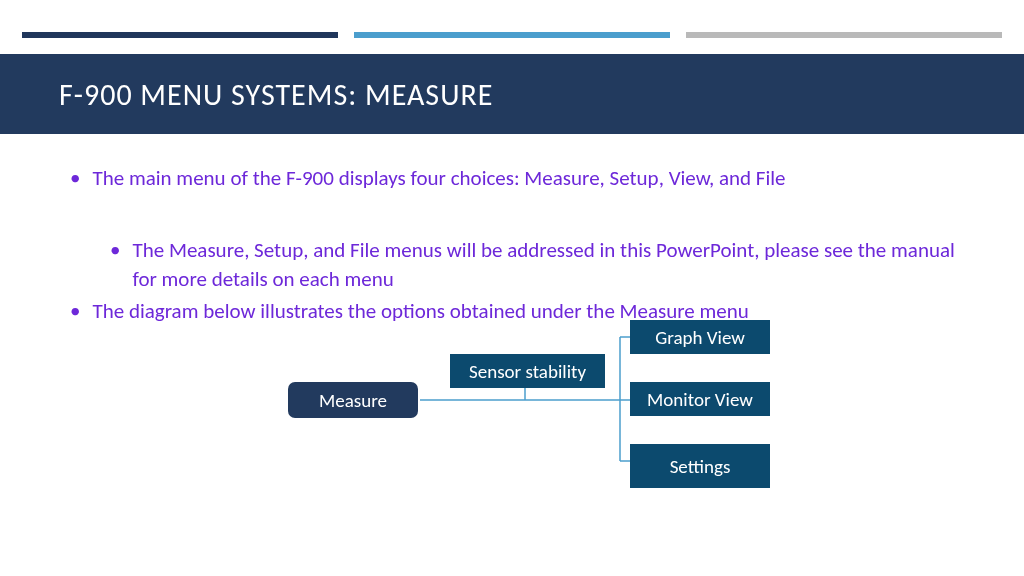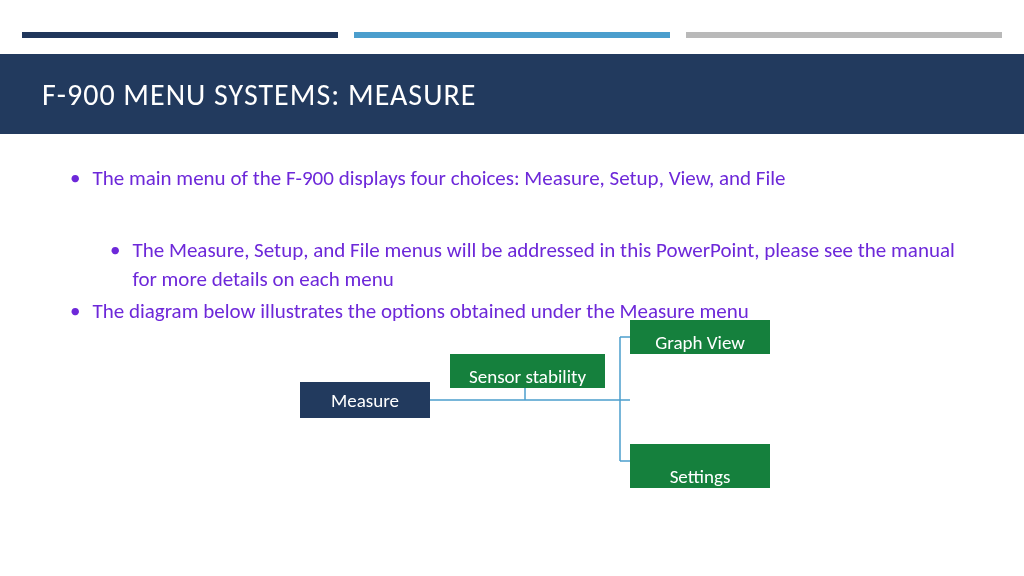--- a/index.html
+++ b/index.html
@@ -7,37 +7,37 @@
   .slide { position: relative; width: 1024px; height: 576px; }
 
   
   .accent-bar { position: absolute; top: 32px; left: 22px; right: 22px; height: 6px; display: flex; gap: 16px; }
   .accent-seg { flex: 1; height: 6px; }
   .accent-dark { background: #20365b; }
   .accent-blue { background: #4b9ecd; }
   .accent-gray { background: #b9b9b9; }
 
   
-  .title-bar { position: absolute; top: 54px; left: 0; right: 0; height: 80px; background: #223a5e; display: flex; align-items: center; padding-left: 42px; }
+  .title-bar { position: absolute; top: 54px; left: 0; right: 0; height: 80px; background: #223a5e; display: flex; align-items: center; padding-left: 59px; }
   .title-text { color: #fff; font-size: 30px; letter-spacing: 1px; font-weight: 400; }
 
   
   .body { position: absolute; top: 164px; left: 70px; right: 50px; font-size: 21px; line-height: 1.35; color: #6d28d9; }
   .bullet-l1 { display: flex; margin-bottom: 4px; }
   .bullet-l1::before { content: "•"; margin-right: 12px; }
   .bullet-l2 { display: flex; margin-left: 40px; margin-bottom: 4px; margin-top: 44px; }
   .bullet-l2::before { content: "•"; margin-right: 12px; }
 
   
   .diagram { position: absolute; top: 320px; left: 0; width: 1024px; height: 220px; }
   .node { position: absolute; color: #fff; font-size: 19px; display: flex; align-items: center; justify-content: center; font-weight: 400; }
   .node-dark { background: #223a5e; }
-  .node-light { background: #15803d; align-items: flex-end; }
+  .node-light { background: #0c4a6e; }
 
-  .n-measure { left: 300px; top: 62px; width: 130px; height: 36px; }
+  .n-measure { left: 288px; top: 62px; width: 130px; height: 36px; border-radius: 7px; }
   .n-sensor  { left: 450px; top: 34px; width: 155px; height: 34px; }
   .n-graph   { left: 630px; top: 0px;  width: 140px; height: 34px; }
   .n-monitor { left: 630px; top: 62px; width: 140px; height: 34px; }
   .n-settings{ left: 630px; top: 124px;width: 140px; height: 44px; }
 
   svg.connectors { position: absolute; left: 0; top: 0; width: 1024px; height: 220px; }
   svg.connectors line { stroke: #4b9ecd; stroke-width: 1.5; }
 </style>
 </head>
 <body>
@@ -82,18 +82,21 @@
 
     <div class="node node-dark n-measure">
       <span>Measure</span>
     </div>
     <div class="node node-light n-sensor">
       <span>Sensor stability</span>
     </div>
     <div class="node node-light n-graph">
       <span>Graph View</span>
     </div>
+    <div class="node node-light n-monitor">
+      <span>Monitor View</span>
+    </div>
     <div class="node node-light n-settings">
       <span>Settings</span>
     </div>
   </div>
 
 </div>
 
 </body></html>

